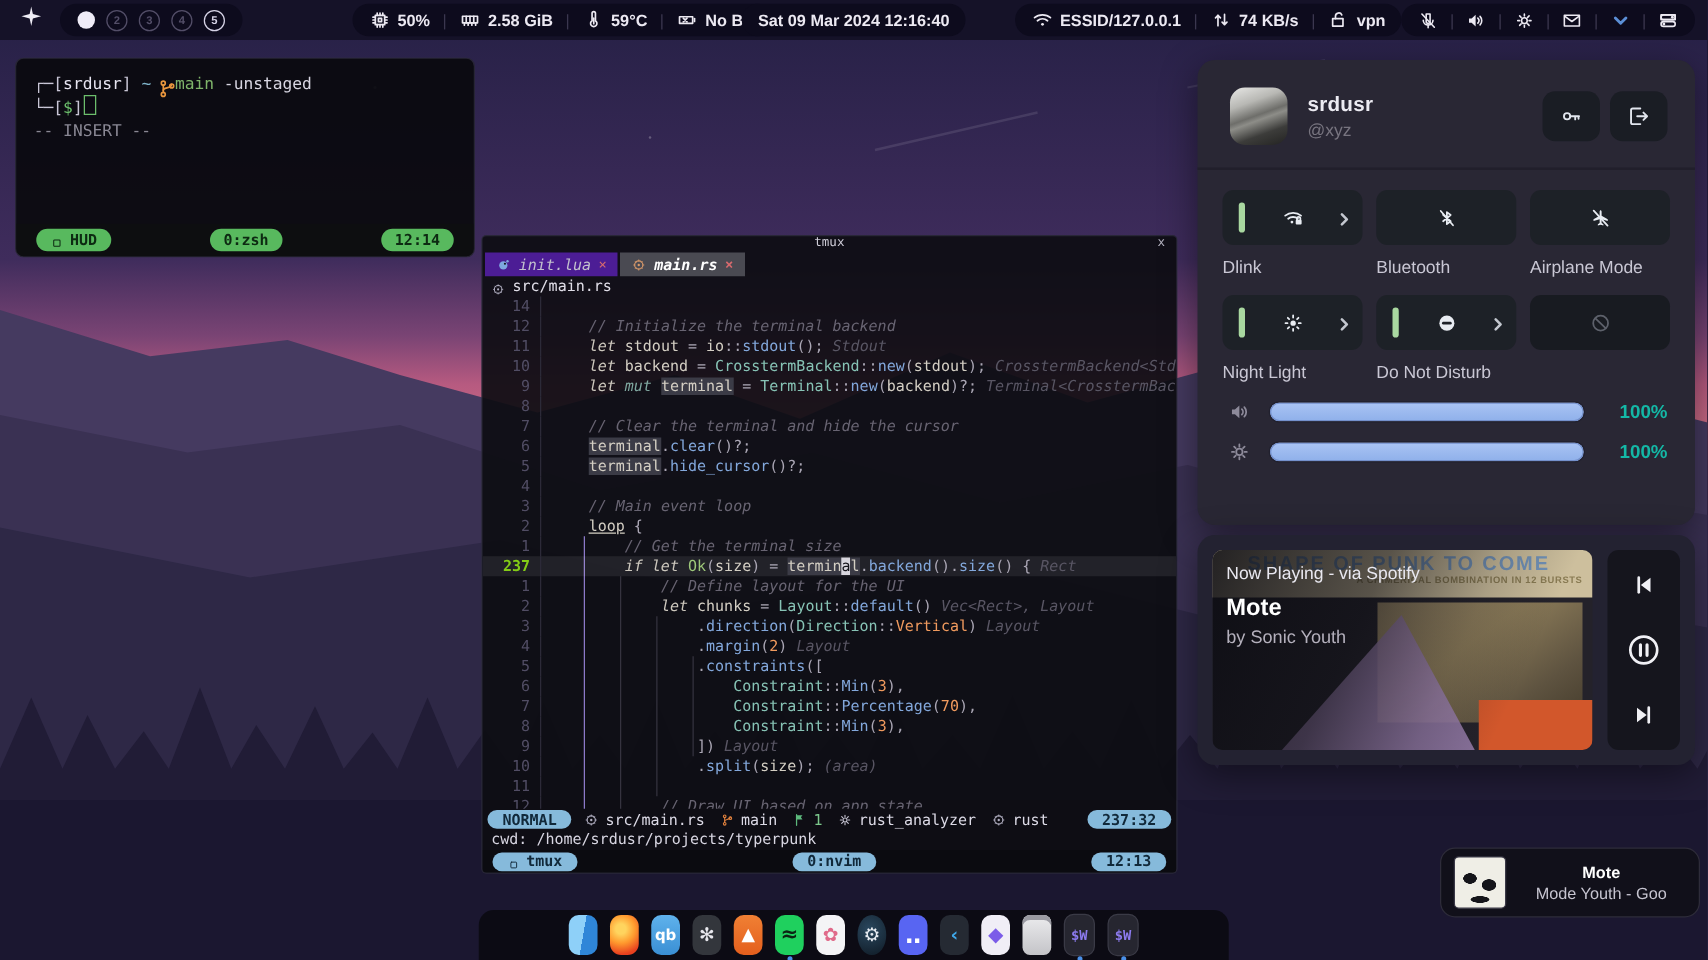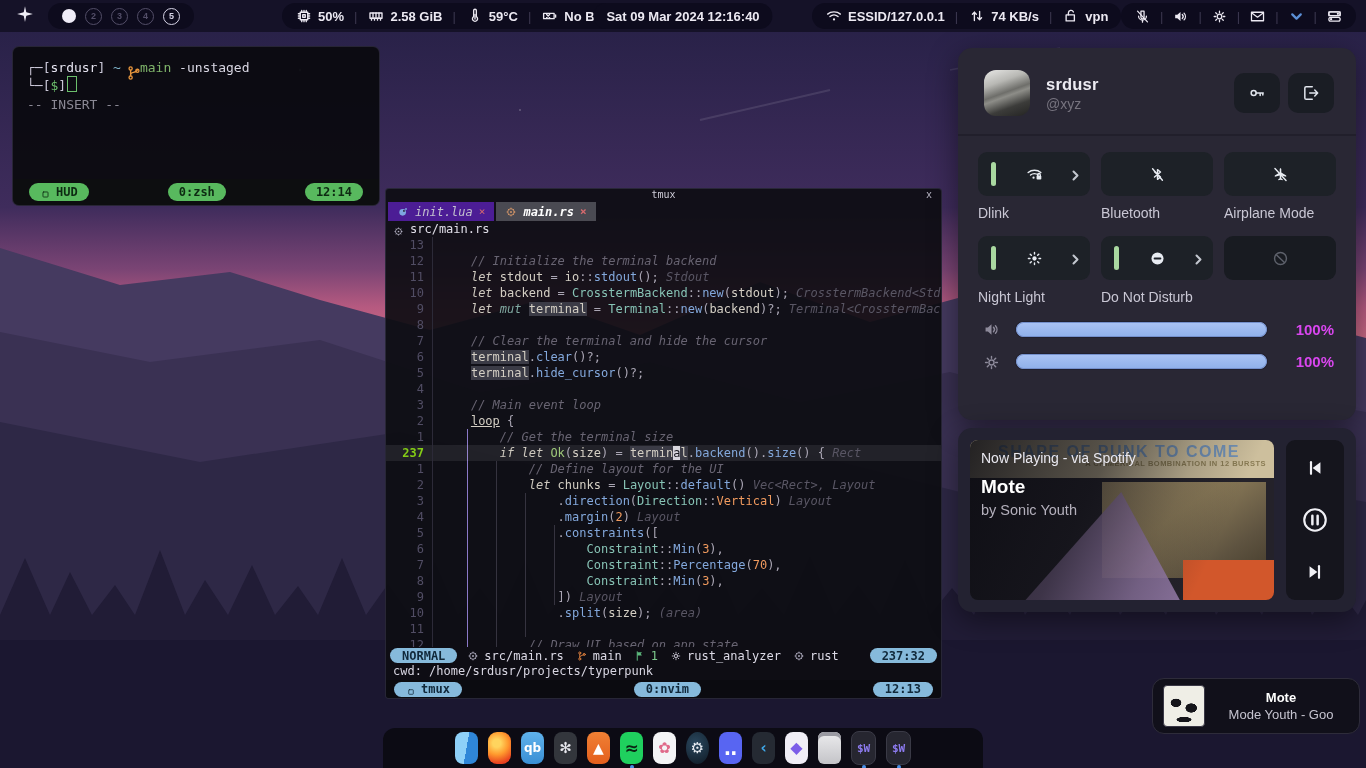--- a/index.html
+++ b/index.html
@@ -108,21 +108,21 @@
   .tg-btn .ic{width:19px;height:19px;}
   .tg-bar{position:absolute;left:13px;top:10px;width:5px;height:24px;border-radius:3px;background:#a9d8a0;}
   .tg-chev{position:absolute;right:9px;top:14px;width:15px;height:15px;color:#c3c7cf;}
   .tg-label{margin-top:9px;font-size:14px;color:#c9c7d4;height:17px;}
   .sliders{padding:14px 22px 0 24px;display:flex;flex-direction:column;gap:13px;}
   .sl-row{display:flex;align-items:center;gap:14px;}
   .sl-row .ic{width:19px;height:19px;color:#8d8a9a;flex:none;}
   .sl-track{flex:1;height:15px;border-radius:8px;background:#3a3848;position:relative;overflow:hidden;border:1px solid #20202e;}
   .sl-fill{position:absolute;left:0;top:0;bottom:0;border-radius:8px;
     background:linear-gradient(180deg,#aac4f4 0%,#8fb0ea 100%);box-shadow:inset 0 0 0 1px #7490cc;}
-  .sl-val{width:52px;text-align:right;font-size:15px;font-weight:700;color:#d946ef;flex:none;}
+  .sl-val{width:52px;text-align:right;font-size:15px;font-weight:700;color:#14b8a6;flex:none;}
 
   
   #media{position:absolute;left:958px;top:428px;width:398px;height:184px;background:#232231;border-radius:14px;z-index:6;
     display:flex;padding:12px;box-sizing:border-box;gap:12px;box-shadow:0 8px 30px rgba(0,0,0,.45);}
   .album{position:relative;flex:1;border-radius:8px;overflow:hidden;background:#24222a;}
   .art-band{position:absolute;left:0;top:0;right:0;height:38px;background:#cdbf9d;overflow:hidden;}
   .art-band-t1{font-size:16px;font-weight:700;letter-spacing:1.5px;color:#7394ba;margin:3px 0 0 28px;white-space:nowrap;}
   .art-band-t2{font-size:7.5px;font-weight:700;letter-spacing:.5px;color:#8a7c54;text-align:right;margin:-2px 8px 0 0;}
   .art-photo{position:absolute;right:8px;top:42px;width:54%;height:60%;
     background:linear-gradient(145deg,#a4916c 0%,#8a7a58 40%,#5e5340 75%,#453c2c 100%);}
@@ -375,21 +375,21 @@
             <path d="M12 3.8v2M12 18.2v2M3.8 12h2M18.2 12h2M6.4 6.4l1.4 1.4M16.2 16.2l1.4 1.4M17.6 6.4l-1.4 1.4M7.8 16.2l-1.4 1.4" stroke-width="1.4"></path>
           </svg></span>
       <span>src/main.rs</span>
     </div>
     <div class="e-code" id="code">
         <div class="guide purple" style="left: 81px; top: 192px; height: 224px;"></div>
         <div class="guide gray" style="left: 110px; top: 224px; height: 192px;"></div>
         <div class="guide gray" style="left: 139px; top: 256px; height: 144px;"></div>
         <div class="guide gray" style="left: 168px; top: 288px; height: 80px;"></div>
         <div class="cl">
-          <span class="ln">13</span>
+          <span class="ln">14</span>
           <span class="ct"><span></span></span>
         </div>
         <div class="cl">
           <span class="ln">12</span>
           <span class="ct"><span>    </span><span class="tk-c">// Initialize the terminal backend</span></span>
         </div>
         <div class="cl">
           <span class="ln">11</span>
           <span class="ct"><span>    </span><span class="tk-k">let </span><span class="tk-i">stdout</span><span class="tk-p"> = </span><span class="tk-i">io</span><span class="tk-p">::</span><span class="tk-f">stdout</span><span class="tk-p">();</span><span class="tk-h"> Stdout</span></span>
         </div>

